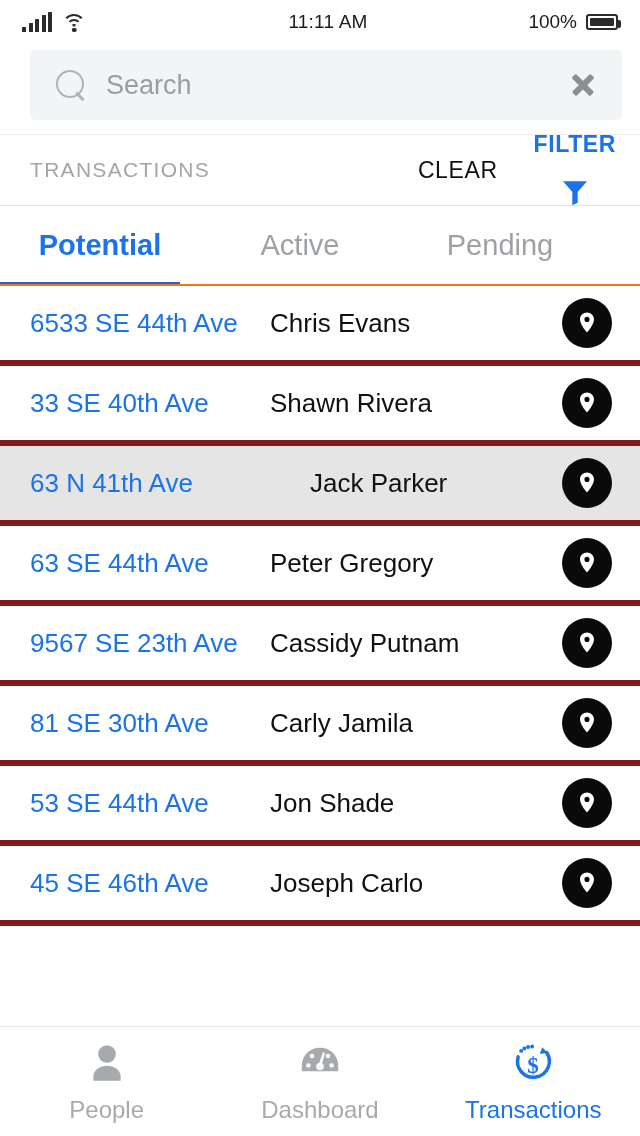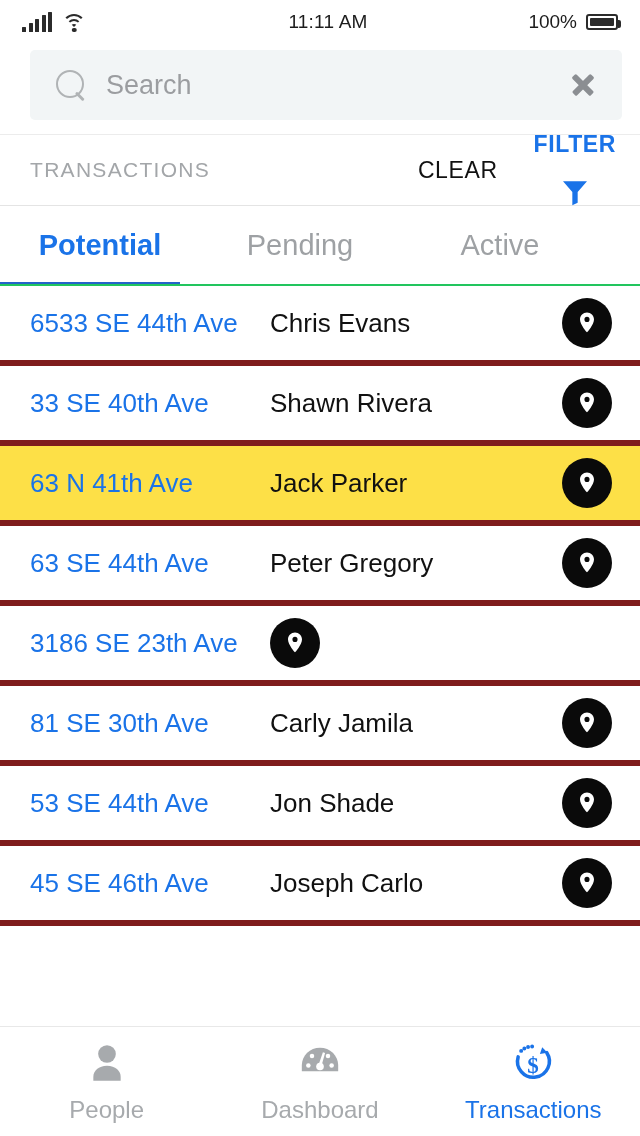--- a/index.html
+++ b/index.html
@@ -76,39 +76,39 @@
   .tb-title { font-size:21px; letter-spacing:1.3px; color:#a3a6a9; font-weight:400; }
   .tb-actions { margin-left:auto; display:flex; align-items:center; gap:36px; }
   .tb-clear { font-size:23px; font-weight:normal; letter-spacing:.6px; color:#111; cursor:pointer; }
   .tb-filter-group { display:flex; align-items:center; gap:18px; cursor:pointer;flex-direction:column; }
   .tb-filter { font-size:23px; font-weight:bold; letter-spacing:.6px; color:#1a73e8; }
   .funnel { width:34px; height:32px; flex:0 0 34px; }
 
   
   .tabs {
     flex:0 0 80px; height:80px; display:flex; align-items:stretch;
-    border-bottom:2px solid #22c55e; background:#fff; position:relative;
+    border-bottom:2px solid #f97316; background:#fff; position:relative;
     overflow:hidden;
   }
   .tab {
     flex:0 0 200px; display:flex; align-items:center; justify-content:center;
     font-size:29px; color:#9ea1a4; cursor:pointer; position:relative;
   }
   .tab.active { color:#1a73e8; font-weight:bold; }
   .tab.active::after {
     content:""; position:absolute; left:0; right:20px; bottom:-2px; height:4px; background:#2563c9;
   }
 
   
   .list { flex:1 1 auto; overflow:hidden; background:#fff; }
   .row {
     height:80px; display:flex; align-items:center;
     border-bottom:6px solid #7f1d1d; padding:0 28px 0 30px; cursor:pointer;
   }
-  .row.hl { background:#fde047; }
+  .row.hl { background:#e5e5e5;gap:40px; }
   .row-addr { flex:0 0 240px; font-size:26px; color:#1a73e8; white-space:nowrap; }
   .row-name { flex:1 1 auto; font-size:26px; color:#111; padding-left:0; }
   .pin {
     flex:0 0 50px; width:50px; height:50px; border-radius:50%;
     background:#0a0a0a; display:flex; align-items:center; justify-content:center;
   }
   .pin svg { display:block; }
 
   
   .bottomnav {
@@ -174,24 +174,24 @@
         </span>
       </span>
     </div>
   </div>
 
   <div class="tabs">
     <div class="tab active">
         <span>Potential</span>
       </div>
     <div class="tab">
-        <span>Pending</span>
+        <span>Active</span>
       </div>
     <div class="tab">
-        <span>Active</span>
+        <span>Pending</span>
       </div>
     <div class="tab"></div>
   </div>
 
   <div class="list">
 
     <div class="row">
       <span class="row-addr">6533 SE 44th Ave</span>
       <span class="row-name">Chris Evans</span>
       <span class="pin">
@@ -226,21 +226,22 @@
       <span class="row-addr">63 SE 44th Ave</span>
       <span class="row-name">Peter Gregory</span>
       <span class="pin">
         <svg width="28" height="28" viewBox="0 0 24 24">
             <path d="M12 3c-3.3 0-6 2.6-6 5.9 0 4.4 6 11.1 6 11.1s6-6.7 6-11.1C18 5.6 15.3 3 12 3zm0 8.1a2.2 2.2 0 110-4.4 2.2 2.2 0 010 4.4z" fill="#fff"></path>
           </svg>
       </span>
     </div>
 
     <div class="row">
-      <span class="row-addr">3186 SE 23th Ave</span>
+      <span class="row-addr">9567 SE 23th Ave</span>
+      <span class="row-name">Cassidy Putnam</span>
       <span class="pin">
         <svg width="28" height="28" viewBox="0 0 24 24">
             <path d="M12 3c-3.3 0-6 2.6-6 5.9 0 4.4 6 11.1 6 11.1s6-6.7 6-11.1C18 5.6 15.3 3 12 3zm0 8.1a2.2 2.2 0 110-4.4 2.2 2.2 0 010 4.4z" fill="#fff"></path>
           </svg>
       </span>
     </div>
 
     <div class="row">
       <span class="row-addr">81 SE 30th Ave</span>
       <span class="row-name">Carly Jamila</span>

